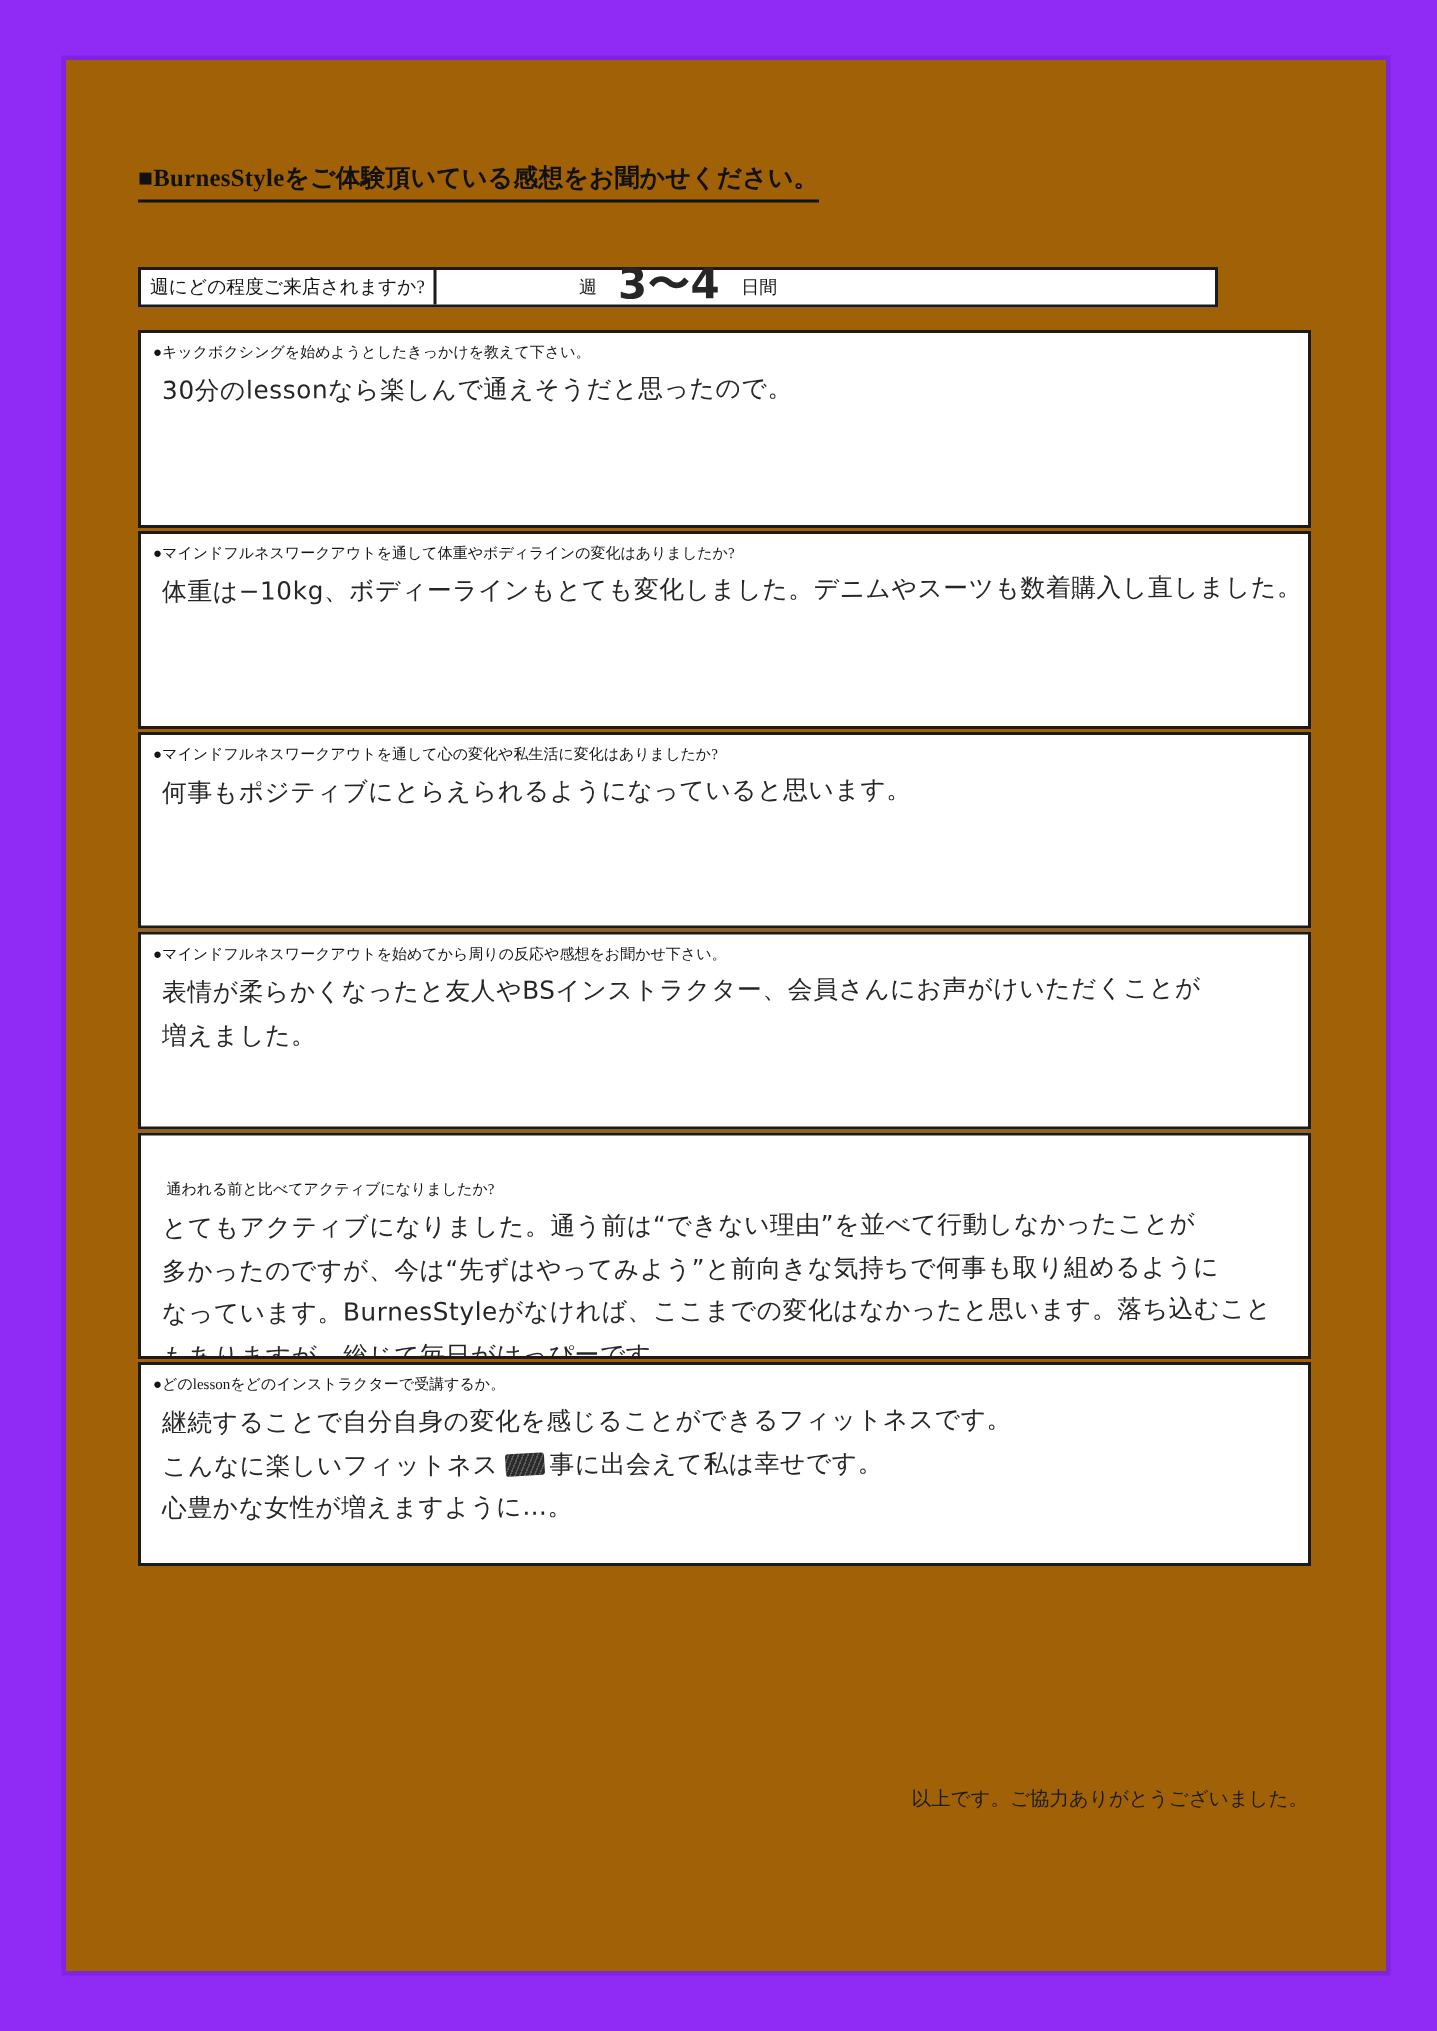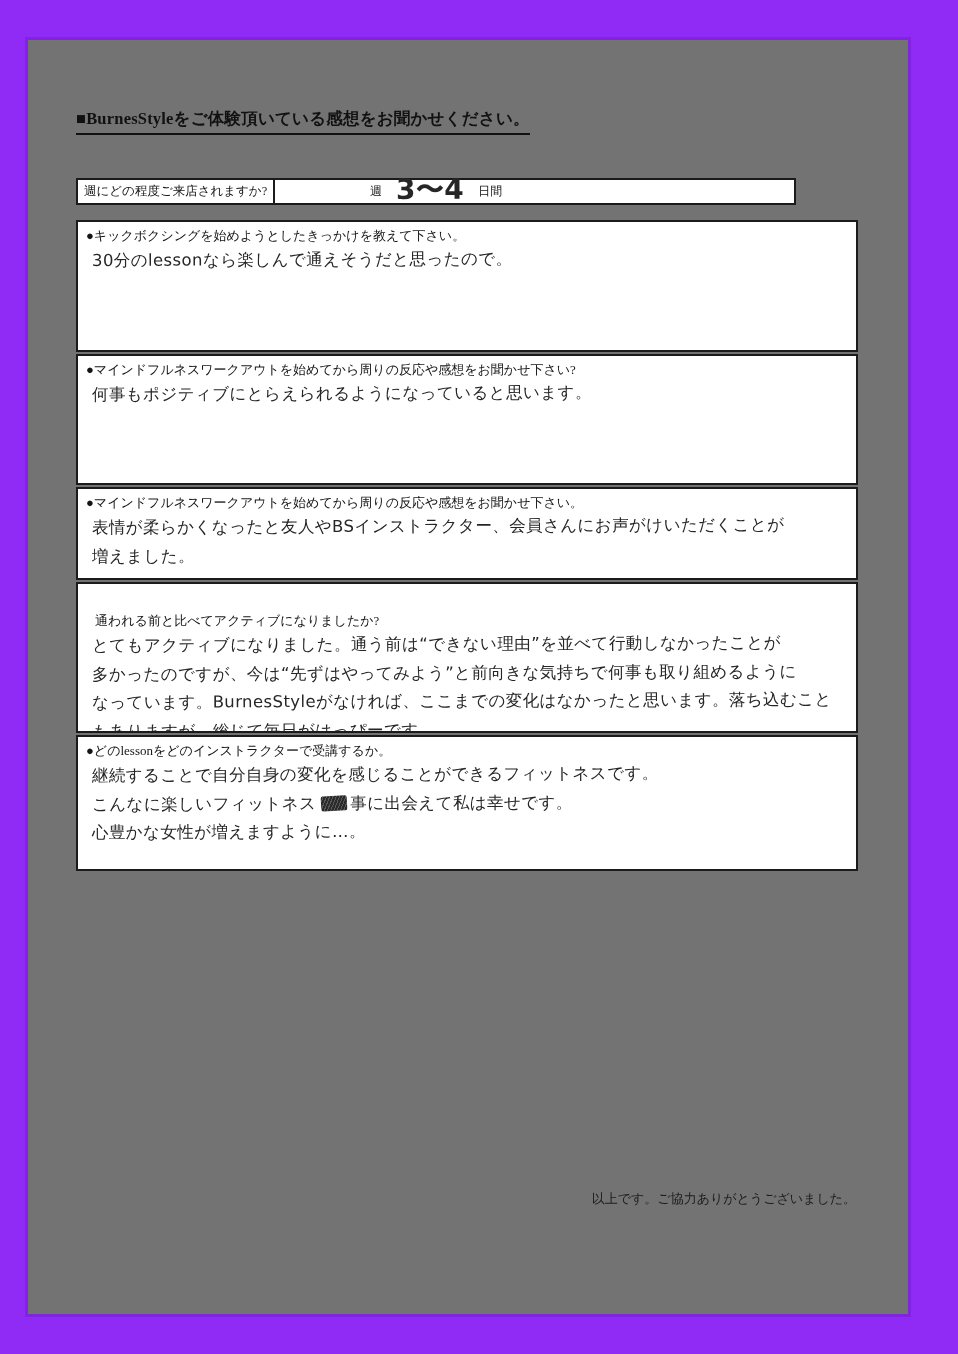--- a/index.html
+++ b/index.html
@@ -3,22 +3,22 @@
 <meta charset="utf-8">
 <style>
   html,body{margin:0;padding:0;}
   body{
     width:958px;height:1354px;
     background:#8f2bf5;
     font-family:"Liberation Serif","DejaVu Serif",serif;
   }
   .canvas{position:relative;width:958px;height:1354px;background:#8f2bf5;overflow:hidden;}
   .paper{
-    position:absolute;left:28px;top:40px;width:880px;height:1274px;
-    background:#737373;
+    position:absolute;left:44px;top:40px;width:880px;height:1274px;
+    background:#a16207;
     box-shadow:0 0 0 3px rgba(110,28,205,.45);
   }
   .title{
     position:absolute;left:48px;top:68px;margin:0;
     font-size:16.5px;font-weight:bold;color:#111;
     letter-spacing:.2px;
     border-bottom:2px solid #111;padding-bottom:3px;
     font-family:"Liberation Serif","DejaVu Serif",serif;
   }
   .freq-table{
@@ -37,24 +37,24 @@
   }
   .freq-value{
     font-size:28px;margin-top:-3px;font-weight:bold;
   }
   .boxes{position:absolute;left:48px;top:180px;width:782px;}
   .qbox{
     border:2px solid #1b1b1b;box-sizing:border-box;width:782px;
     background:#fff;margin-bottom:2px;overflow:hidden;
   }
   .b0{height:132px}.b1{height:132px}.b2{height:132px}.b3{height:131px}
-  .b4{height:93px}.b5{height:151px}.b6{height:136px}
+  .b4{height:132px}.b5{height:151px}.b6{height:136px}
   .q{
     margin:0;padding:5px 8px 2px;
-    font-size:13px;line-height:17px;color:#141414;
+    font-size:10px;line-height:17px;color:#141414;
     font-family:"Liberation Serif","DejaVu Serif",serif;
   }
   .q.cont{padding-top:0;padding-left:17px;margin-top:28px;}
   .hand{
     font-family:"DejaVu Sans","Liberation Sans",sans-serif;
     color:#262626;letter-spacing:.4px;
     transform:rotate(-.25deg);transform-origin:left center;
   }
   .a{
     margin:1px 0 0;padding:0 10px 0 14px;
@@ -90,23 +90,27 @@
     </div>
 
     <div class="boxes">
 
       <section class="qbox b0">
         <p class="q">●キックボクシングを始めようとしたきっかけを教えて下さい。</p>
         <p class="a hand">30分のlessonなら楽しんで通えそうだと思ったので。</p>
       </section>
 
 
+      <section class="qbox b2">
+        <p class="q">●マインドフルネスワークアウトを通して体重やボディラインの変化はありましたか?</p>
+        <p class="a hand">体重は−10kg、ボディーラインもとても変化しました。デニムやスーツも数着購入し直しました。</p>
+      </section>
 
       <section class="qbox b3">
-        <p class="q">●マインドフルネスワークアウトを始めてから周りの反応や感想をお聞かせ下さい?</p>
+        <p class="q">●マインドフルネスワークアウトを通して心の変化や私生活に変化はありましたか?</p>
         <p class="a hand">何事もポジティブにとらえられるようになっていると思います。</p>
       </section>
 
       <section class="qbox b4">
         <p class="q">●マインドフルネスワークアウトを始めてから周りの反応や感想をお聞かせ下さい。</p>
         <p class="a hand">表情が柔らかくなったと友人やBSインストラクター、会員さんにお声がけいただくことが</p>
         <p class="a hand">増えました。</p>
       </section>
 
       <section class="qbox b5">

